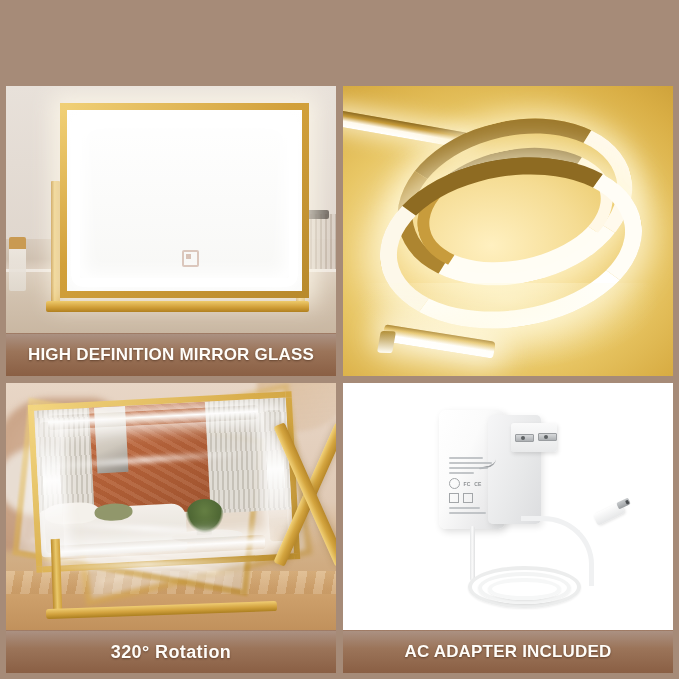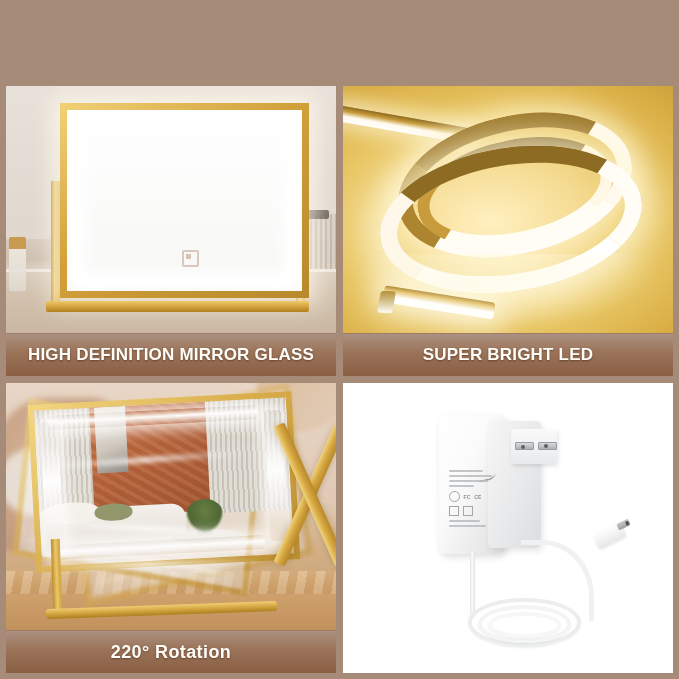--- a/index.html
+++ b/index.html
@@ -756,23 +756,20 @@
         <div class="scene-led">
           <div class="led-tail"></div>
           <div class="led-ring ring-a"></div>
           <div class="led-ring ring-c"></div>
           <div class="led-ring ring-b"></div>
           <div class="led-end"></div>
           <div class="led-cap"></div>
           <div class="led-glow-floor"></div>
         </div>
       </div>
-      <div class="caption">
-        <span class="caption-text">SUPER BRIGHT LED</span>
-      </div>
     </div>
 
     <div class="cell">
       <div class="photo">
         <div class="scene-rot">
           <div class="rot-frond"></div>
           <div class="rot-sofa"></div>
           <div class="rot-cushion"></div>
           <div class="rot-desk"></div>
 
@@ -812,21 +809,21 @@
           <div class="motion-streak ms-2"></div>
           <div class="motion-streak ms-3"></div>
 
           <div class="rot-x1"></div>
           <div class="rot-x2"></div>
           <div class="rot-post"></div>
           <div class="rot-stand"></div>
         </div>
       </div>
       <div class="caption">
-        <span class="caption-text mixed">220° Rotation</span>
+        <span class="caption-text mixed">320° Rotation</span>
       </div>
     </div>
 
     <div class="cell">
       <div class="photo">
         <div class="scene-adapter">
           <div class="adapter-body"></div>
           <div class="adapter-face"></div>
           <div class="plug-base"></div>
           <div class="prong prong-l"></div>
@@ -855,16 +852,19 @@
 
           <div class="cable-down"></div>
           <div class="cable-coil cc-1"></div>
           <div class="cable-coil cc-2"></div>
           <div class="cable-coil cc-3"></div>
           <div class="cable-arc"></div>
           <div class="dc-plug"></div>
           <div class="dc-tip"></div>
         </div>
       </div>
+      <div class="caption">
+        <span class="caption-text">AC ADAPTER INCLUDED</span>
+      </div>
     </div>
 
   </div>
 </div>
 
 </body></html>

